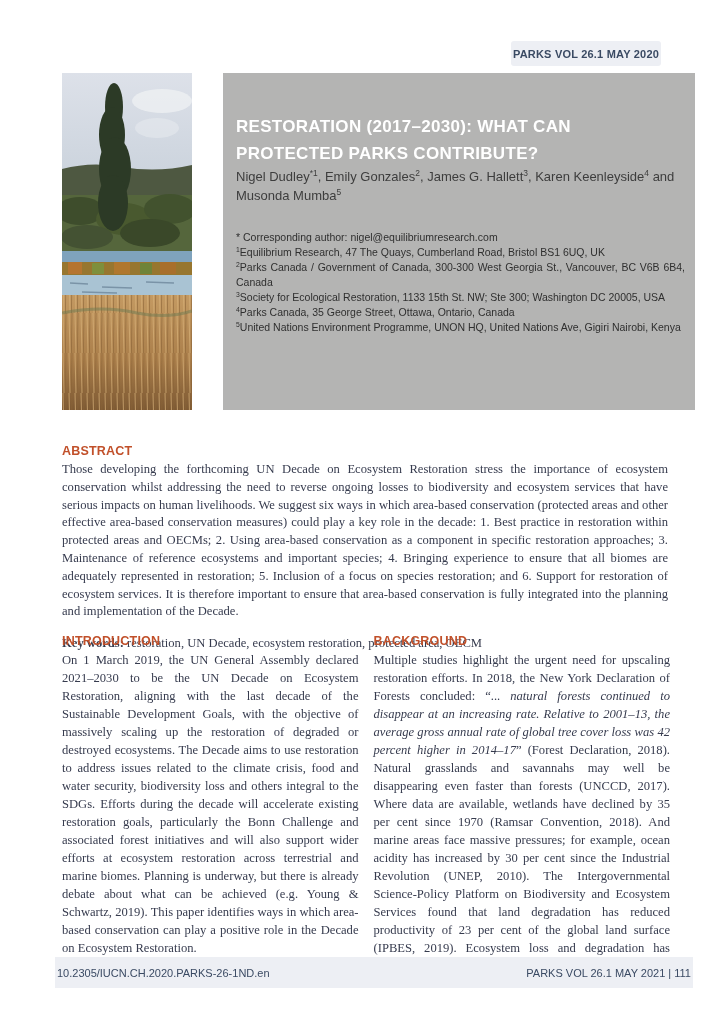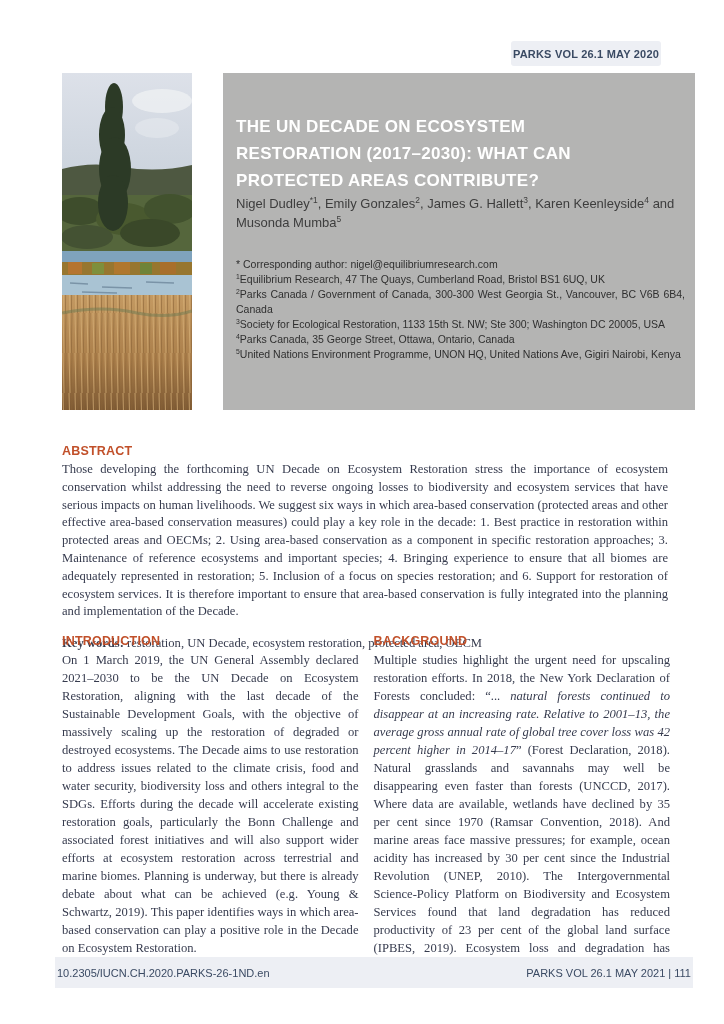--- a/index.html
+++ b/index.html
@@ -95,23 +95,22 @@
       <path d="M8,210 L26,211 M40,214 L70,215 M84,209 L112,210 M20,219 L55,220" stroke="#5b748a" stroke-width="1.5" opacity="0.6"></path>
 
       <rect x="0" y="222" width="130" height="115" fill="url(#grass)"></rect>
       <rect x="0" y="222" width="130" height="115" fill="url(#streaks)"></rect>
       <path d="M0,240 Q40,232 75,240 Q105,246 130,238" stroke="#6b7a52" stroke-width="3" fill="none" opacity="0.5"></path>
     </svg>
   </div>
 
   <div class="panel">
     <div class="title">
-      <div>THE UN DECADE ON ECOSYSTEM</div>
       <div>RESTORATION (2017–2030): WHAT CAN</div>
-      <div>PROTECTED AREAS CONTRIBUTE?</div>
+      <div>PROTECTED PARKS CONTRIBUTE?</div>
     </div>
     <div class="authors">Nigel Dudley<sup>*1</sup>, Emily Gonzales<sup>2</sup>, James G. Hallett<sup>3</sup>, Karen Keenleyside<sup>4</sup> and Musonda Mumba<sup>5</sup></div>
     <div class="affils">
       <p class="line">* Corresponding author: nigel@equilibriumresearch.com</p>
       <p class="line"><sup>1</sup>Equilibrium Research, 47 The Quays, Cumberland Road, Bristol BS1 6UQ, UK</p>
       <p class="line"><sup>2</sup>Parks Canada / Government of Canada, 300-300 West Georgia St., Vancouver, BC V6B 6B4, Canada</p>
       <p class="line"><sup>3</sup>Society for Ecological Restoration, 1133 15th St. NW; Ste 300; Washington DC 20005, USA</p>
       <p class="line"><sup>4</sup>Parks Canada, 35 George Street, Ottawa, Ontario, Canada</p>
       <p class="line"><sup>5</sup>United Nations Environment Programme, UNON HQ, United Nations Ave, Gigiri Nairobi, Kenya</p>
     </div>

